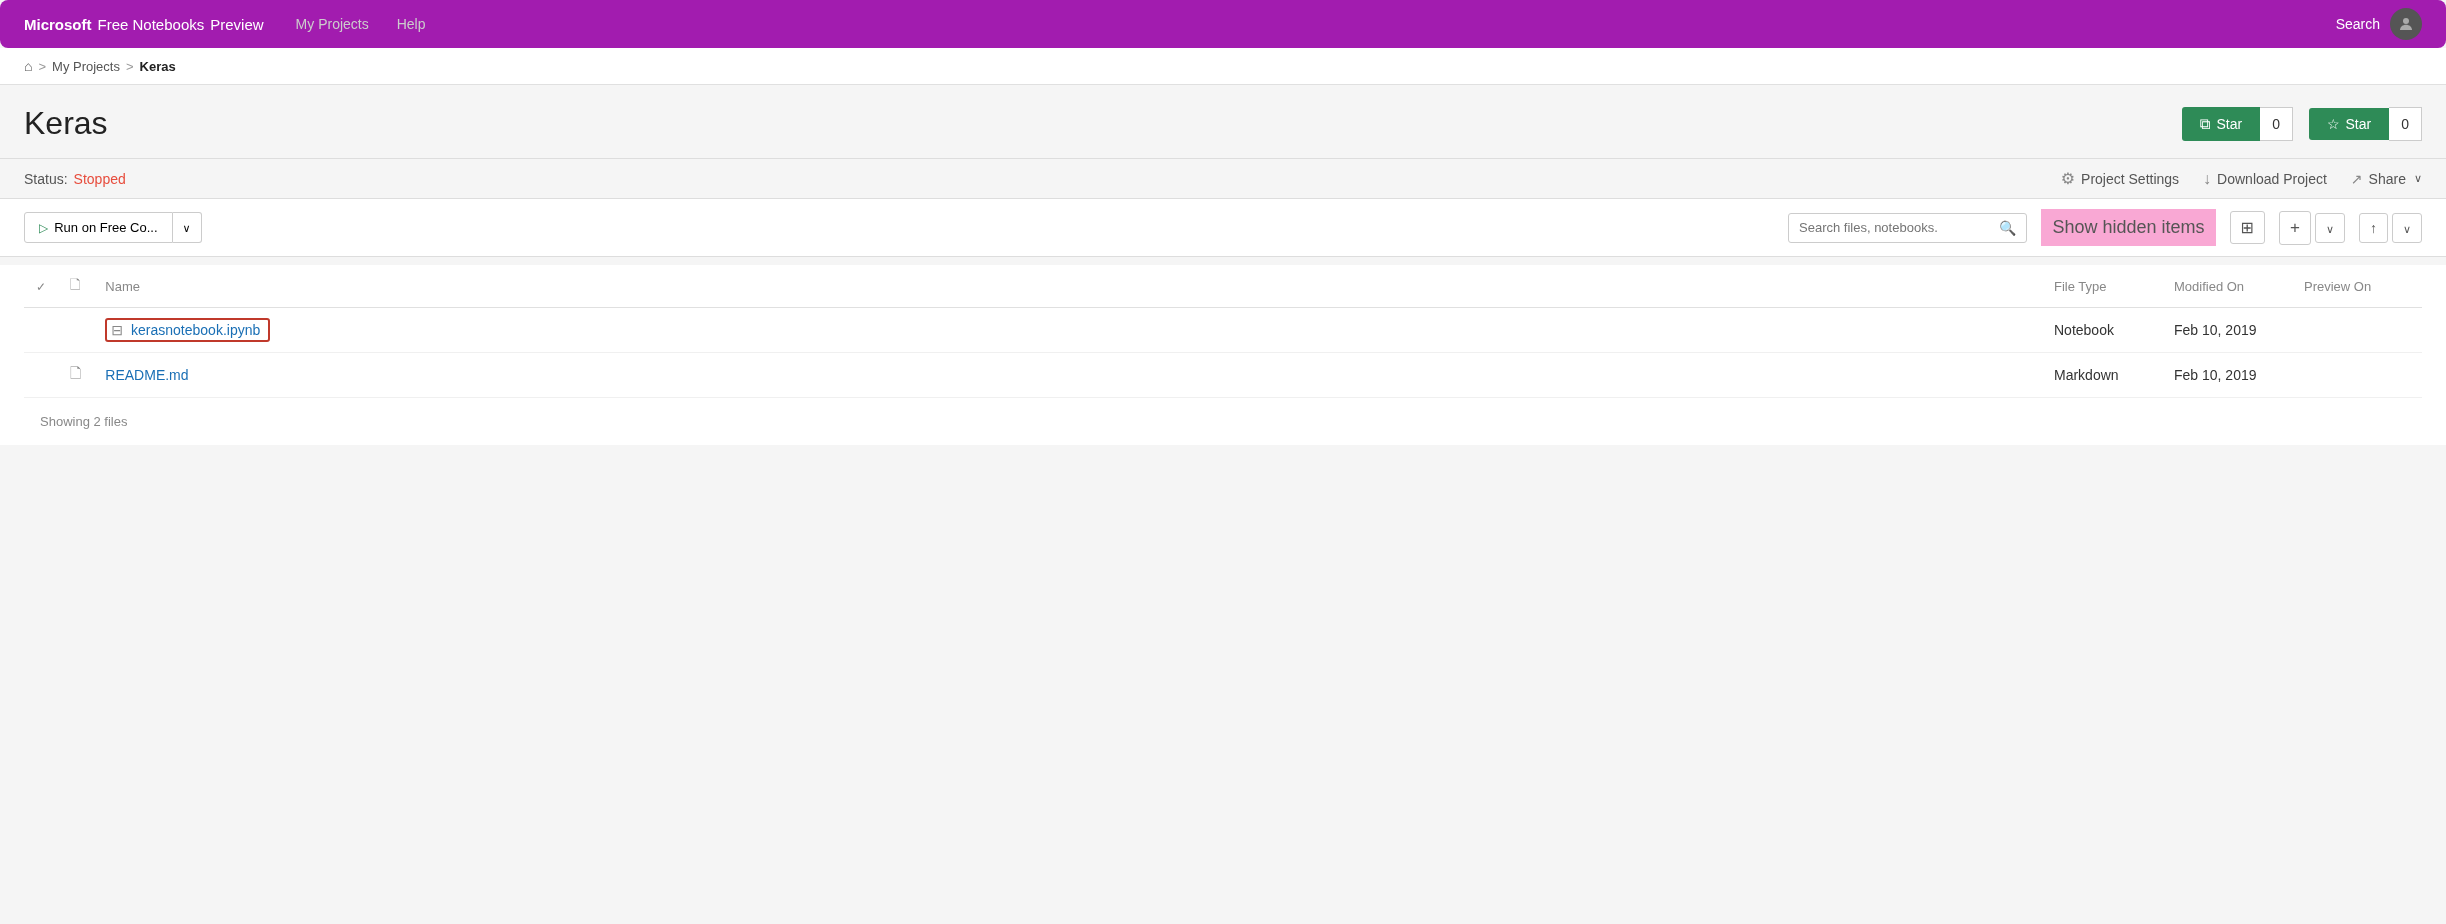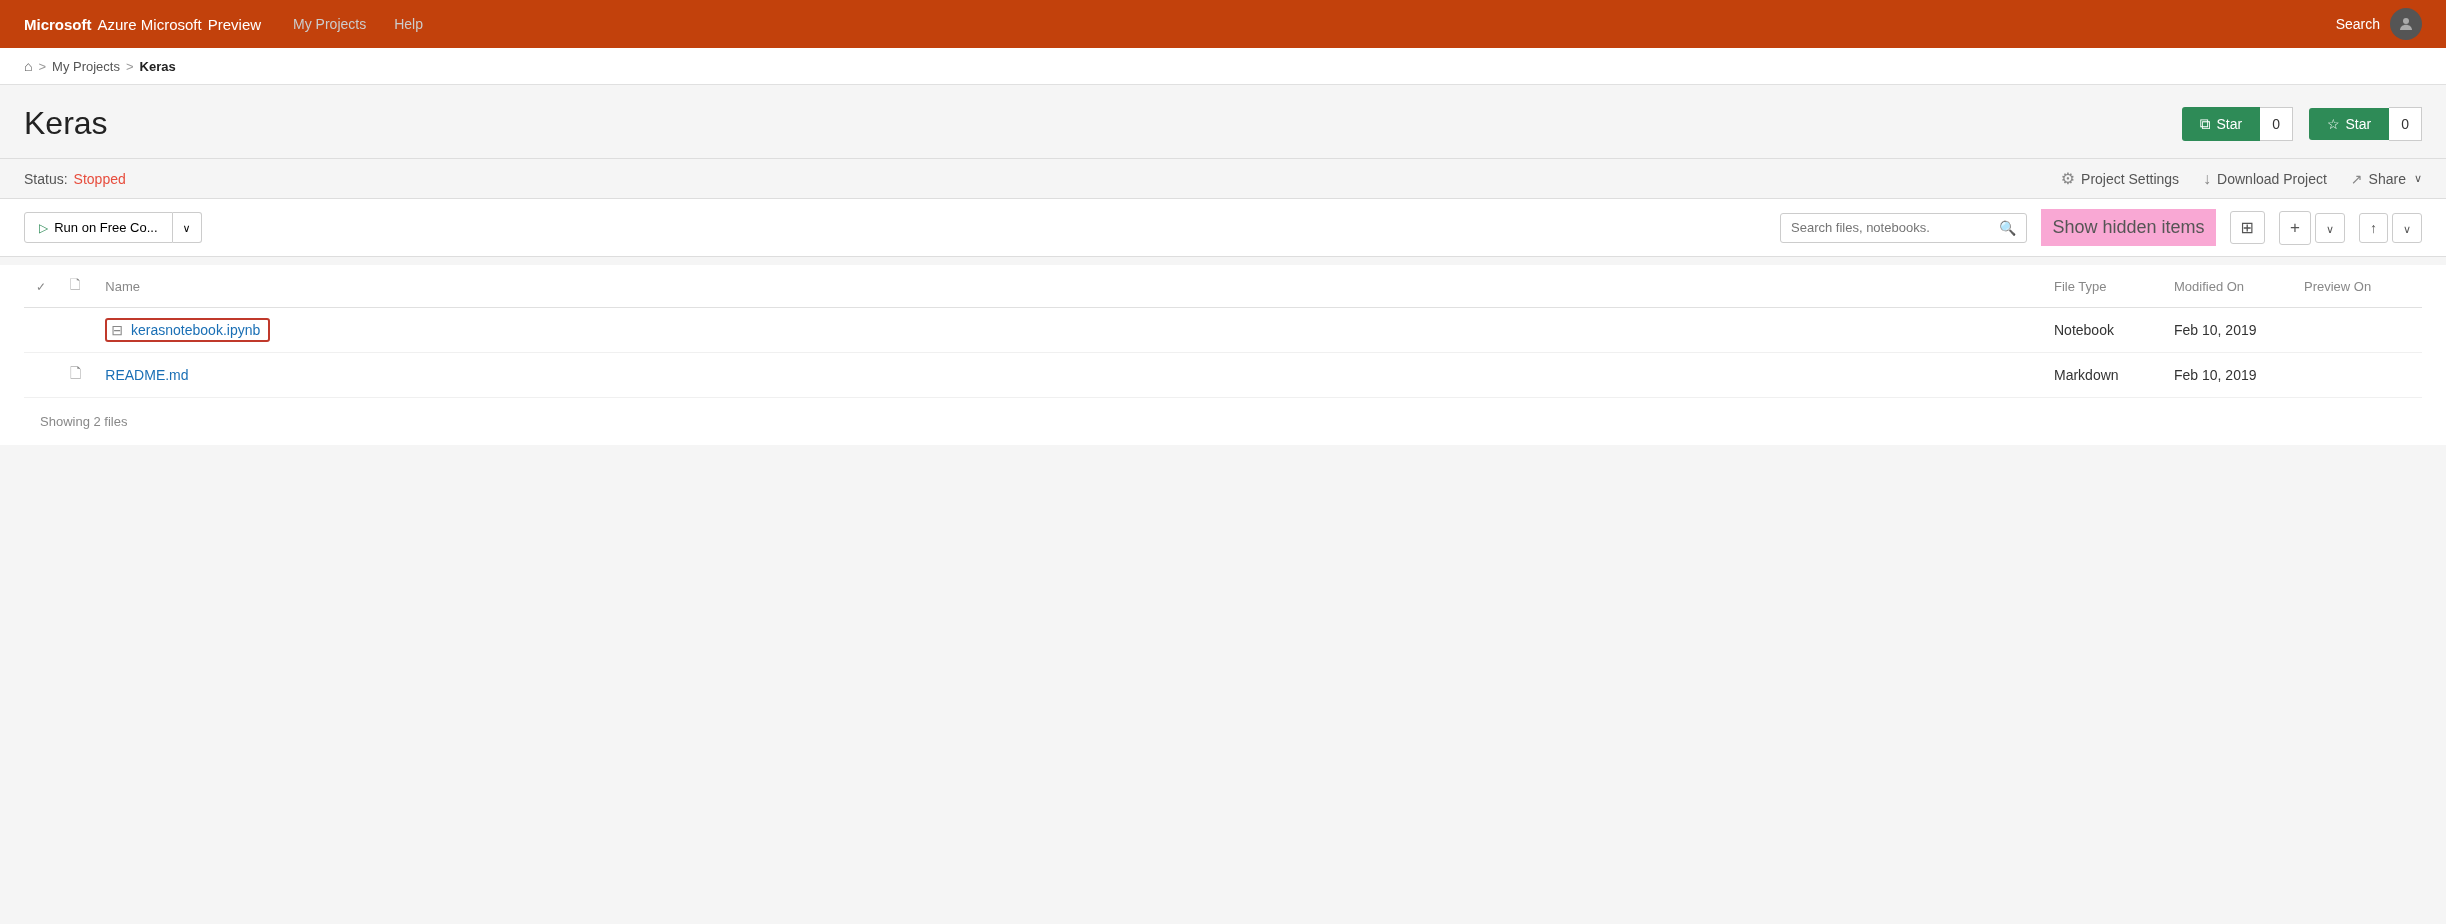--- a/index.html
+++ b/index.html
@@ -1,25 +1,26 @@
 <!DOCTYPE html>
 <html><head>
   <meta charset="utf-8">
   <style>
     * { box-sizing: border-box; margin: 0; padding: 0; }
     body { font-family: 'Segoe UI', Arial, sans-serif; font-size: 14px; background: #f5f5f5; color: #333; }
 
     
     .topnav {
-      background: #c2410c;
+      background: #a21caf;
       color: #fff;
       display: flex;
       align-items: center;
       padding: 0 24px;
       height: 48px;
+      border-radius: 8px;
     }
     .topnav-brand {
       display: flex;
       align-items: center;
       gap: 6px;
       margin-right: 32px;
     }
     .brand-microsoft { font-weight: 700; color: #fff; font-size: 15px; }
     .brand-rest { font-weight: 300; color: #fff; font-size: 15px; }
     .topnav-links {
@@ -197,21 +198,20 @@
       align-items: center;
       gap: 14px;
     }
     .search-box {
       display: flex;
       align-items: center;
       border: 1px solid #ccc;
       border-radius: 3px;
       padding: 6px 10px;
       background: #fff;
-      gap: 8px;
     }
     .search-input {
       border: none;
       outline: none;
       font-size: 13px;
       color: #555;
       width: 200px;
       background: transparent;
     }
     .search-icon { color: #888; font-size: 14px; }
@@ -290,21 +290,21 @@
       color: #888;
       background: #fff;
     }
   </style>
 </head>
 <body>
 
 <nav class="topnav">
   <div class="topnav-brand">
     <span class="brand-microsoft">Microsoft</span>
-    <span class="brand-rest">Azure Microsoft</span>
+    <span class="brand-rest">Free Notebooks</span>
     <span class="brand-rest">Preview</span>
   </div>
   <div class="topnav-links">
     <a class="topnav-link">My Projects</a>
     <a class="topnav-link">Help</a>
   </div>
   <div class="topnav-user">
     <span>Search</span>
     <div class="user-avatar">
       <svg width="18" height="18" viewBox="0 0 24 24" fill="#aaa">

